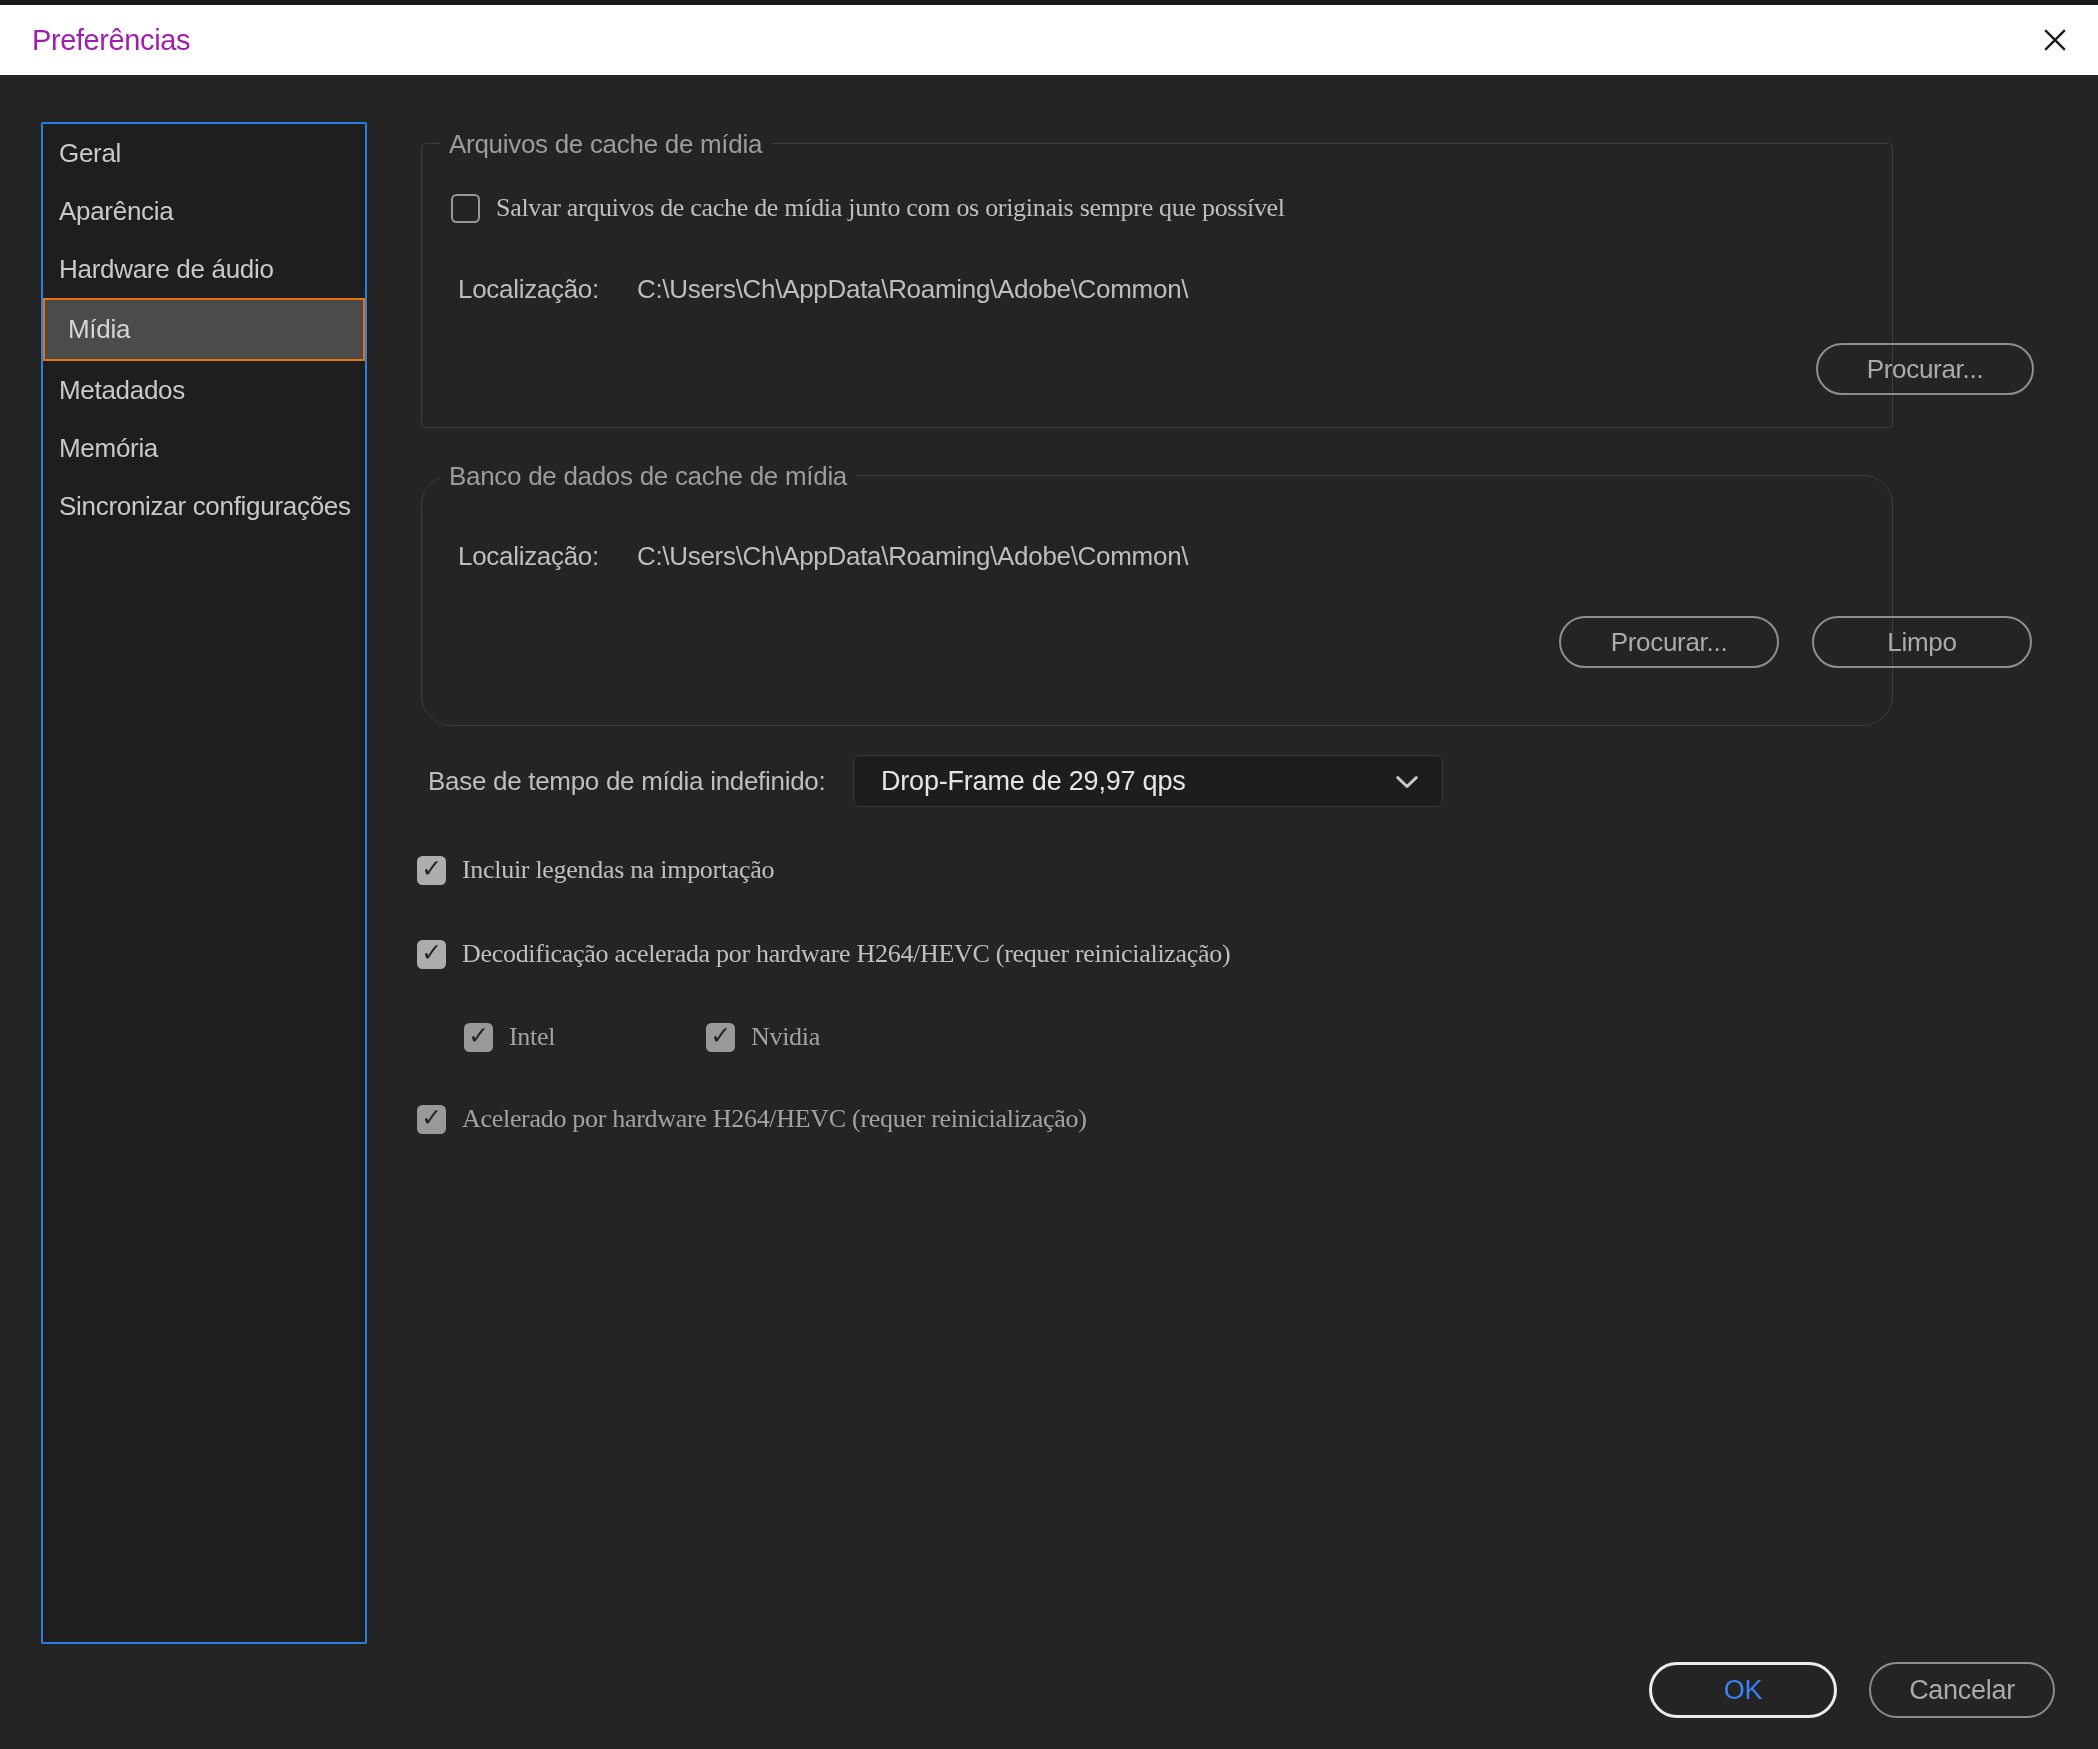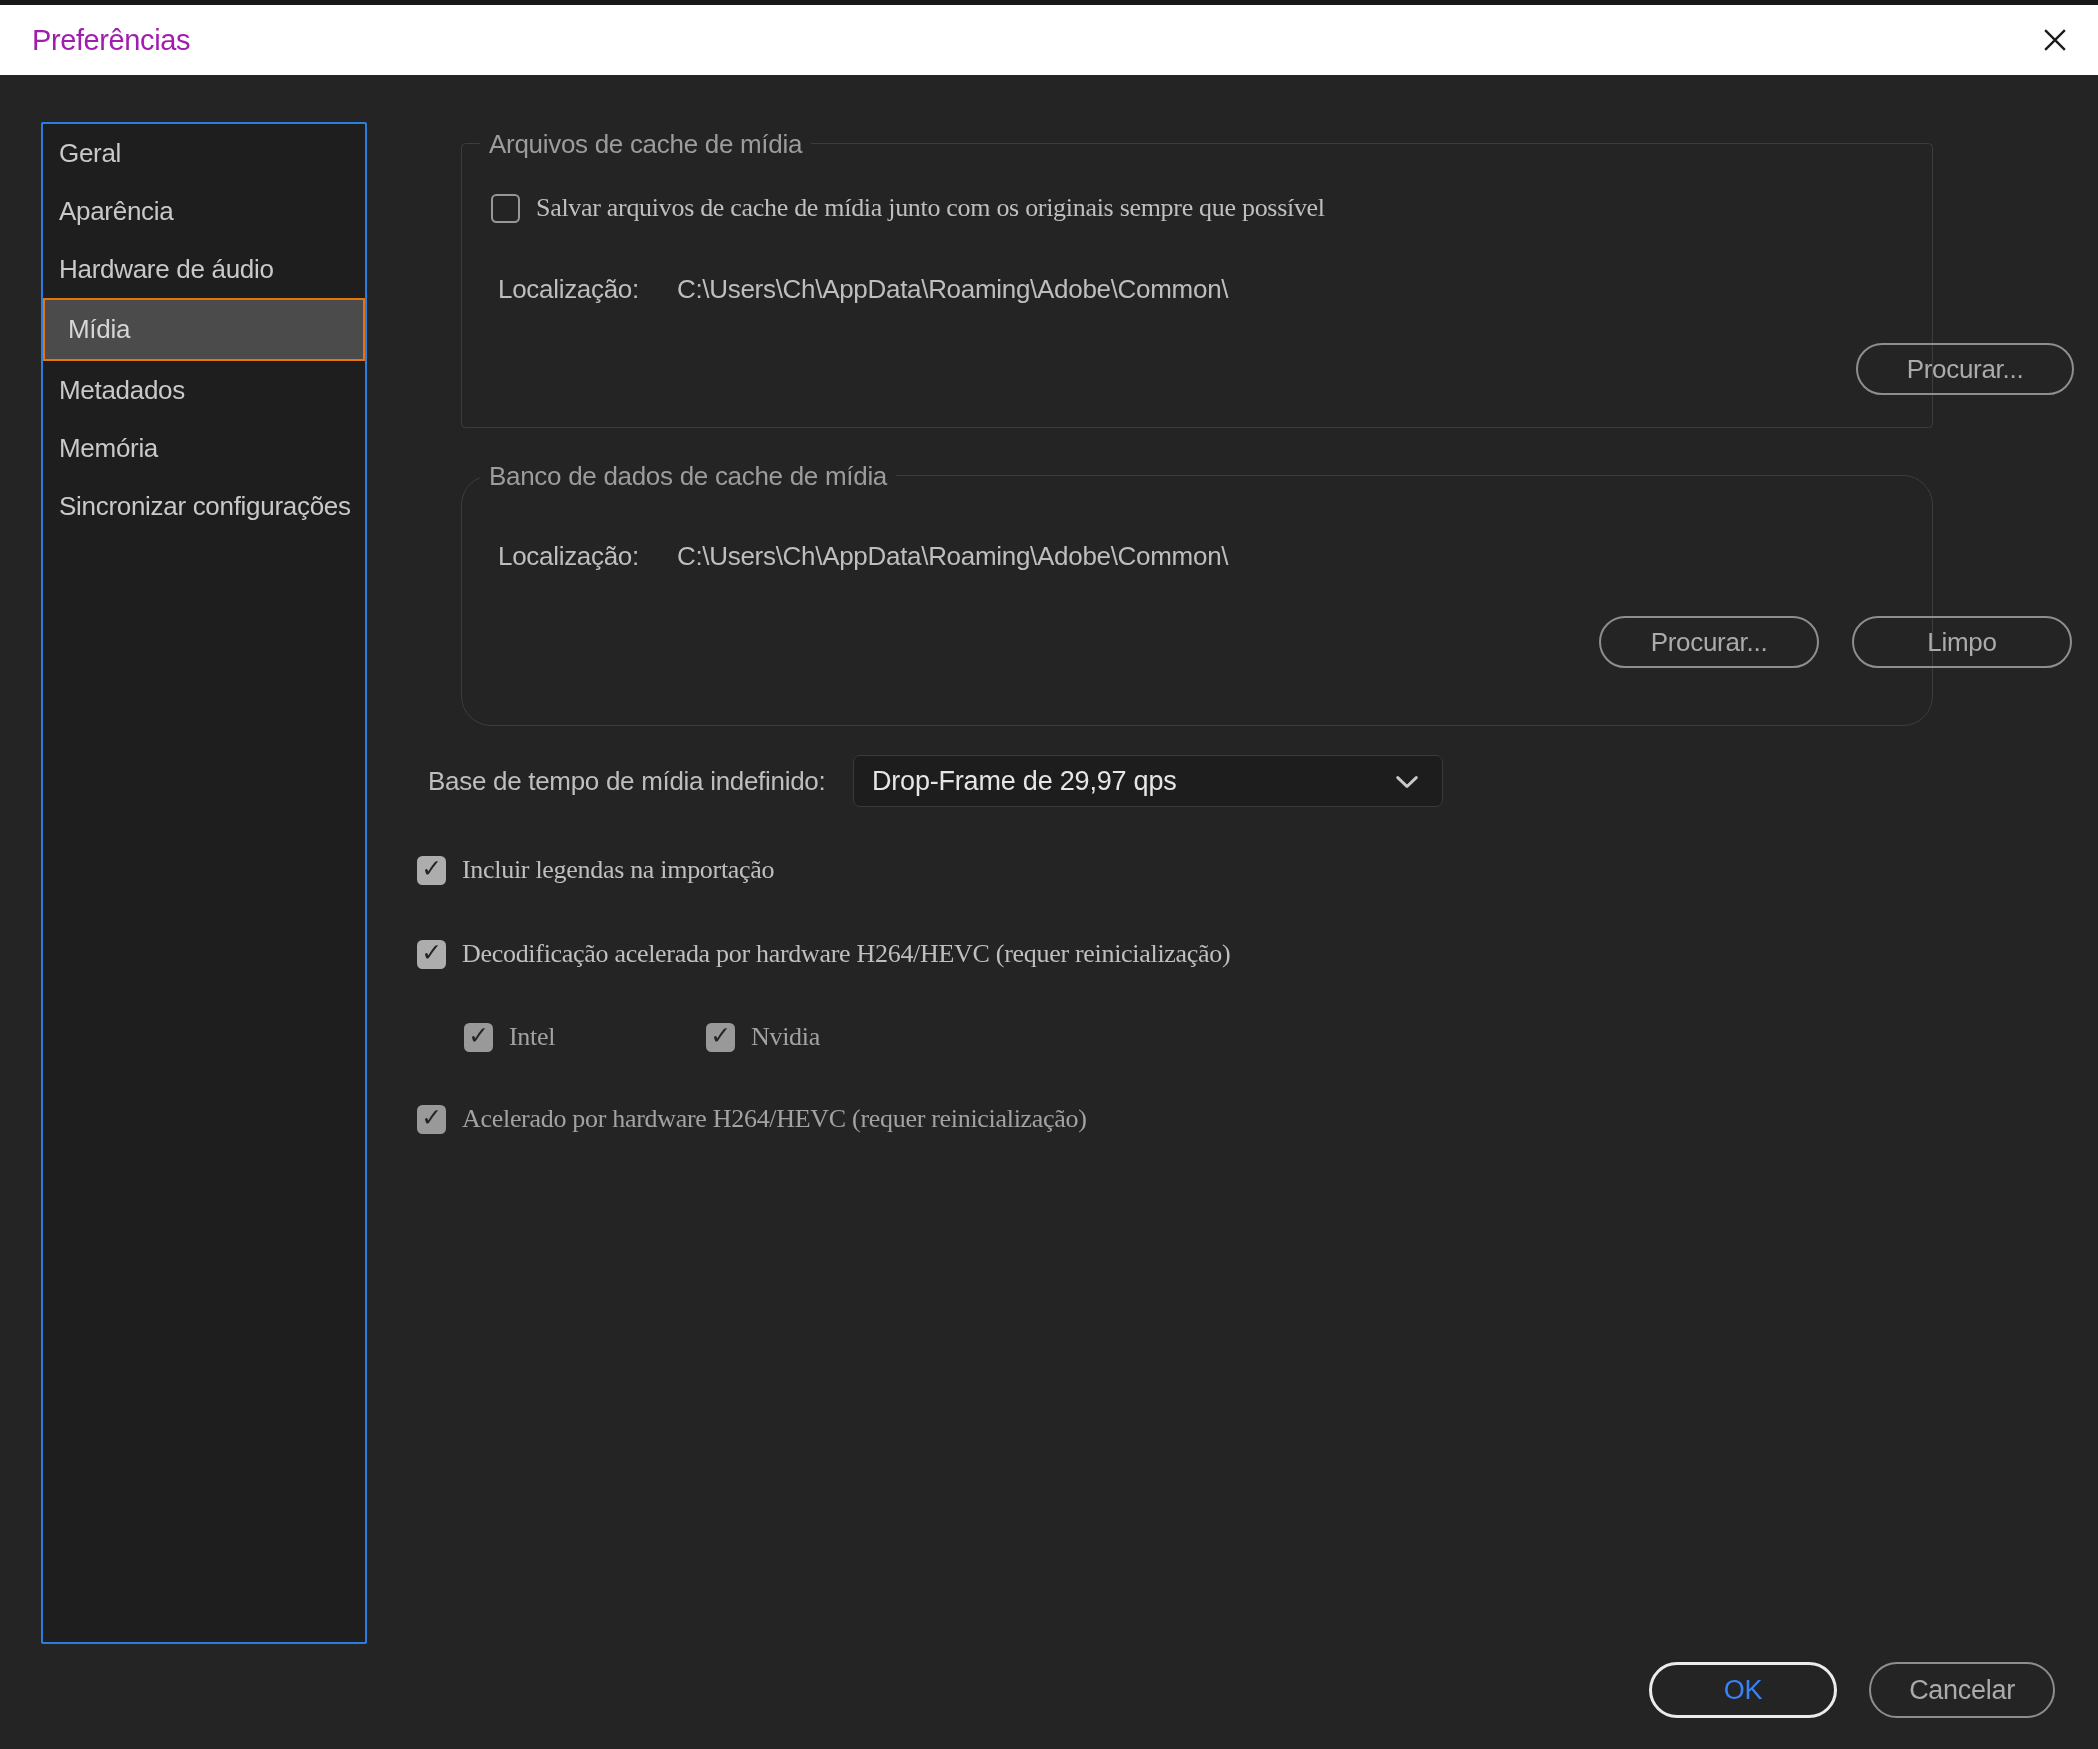--- a/index.html
+++ b/index.html
@@ -31,21 +31,21 @@
     height:58px; display:flex; align-items:center;
     padding-left:16px; font-size:26px; color:#c9c9c9; cursor:pointer;
   }
   .side-item.selected {
     height:63px; background:#4b4b4b; border:2.7px solid #e8730a;
     padding-left:23px; color:#d6d6d6;
   }
   
   .group {
     position:absolute; left:421px; width:1472px;
-    border:0.9px solid #3d3d3d; border-radius:4.5px;margin-left:40px;
+    border:0.9px solid #3d3d3d; border-radius:4.5px;
   }
   .group-legend {
     position:absolute; top:-16px; left:18px; padding:0 9px;
     background:#242424; color:#9c9c9c; font-size:26px; line-height:32px;
   }
   .row { position:absolute; display:flex; align-items:center; font-size:26px; color:#bebebe; }
   .loc-label { color:#bebebe; }
   .loc-value { color:#bebebe; margin-left:38px; }
   
   .checkrow { position:absolute; display:flex; align-items:center; font-size:26px; color:#bfbfbf; }
@@ -71,21 +71,21 @@
     font-family:"Liberation Sans","DejaVu Sans",sans-serif;
   }
   .pill-btn.primary { border-color:#ececec; color:#3b82f6; border-width:3.6px; }
   
   .dd-label { position:absolute; left:428px; top:755px; height:52px; display:flex; align-items:center; font-size:26px; color:#bebebe; }
   .dropdown {
     position:absolute; left:853px; top:755px; width:590px; height:52px;
     background:#1d1d1d; border:1.8px solid #3a3a3a; border-radius:7.2px;
     display:flex; align-items:center; cursor:pointer;
   }
-  .dropdown .dd-value { margin-left:18px; font-size:27px; color:#e6e6e6; letter-spacing:-0.2px; }
+  .dropdown .dd-value { margin-left:27px; font-size:27px; color:#e6e6e6; letter-spacing:-0.2px; }
   .dropdown .dd-chevron { position:absolute; right:23px; top:19px; }
 </style>
 </head>
 <body>
 
 <div class="stage">
 
   <div class="topstrip"></div>
 
   <div class="titlebar">

